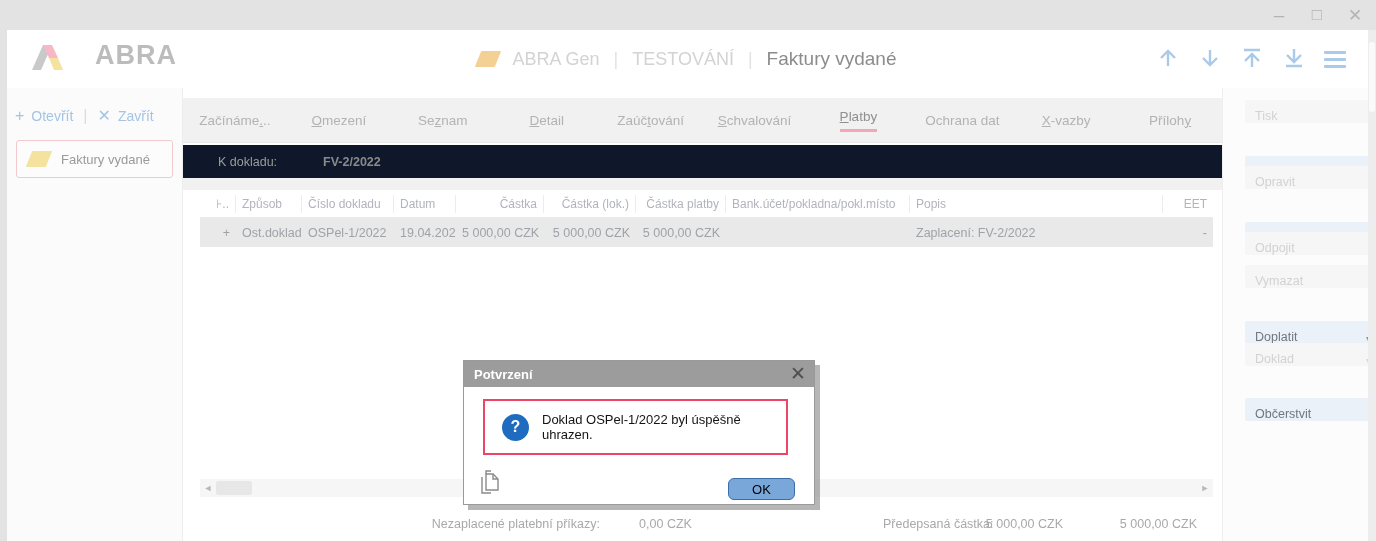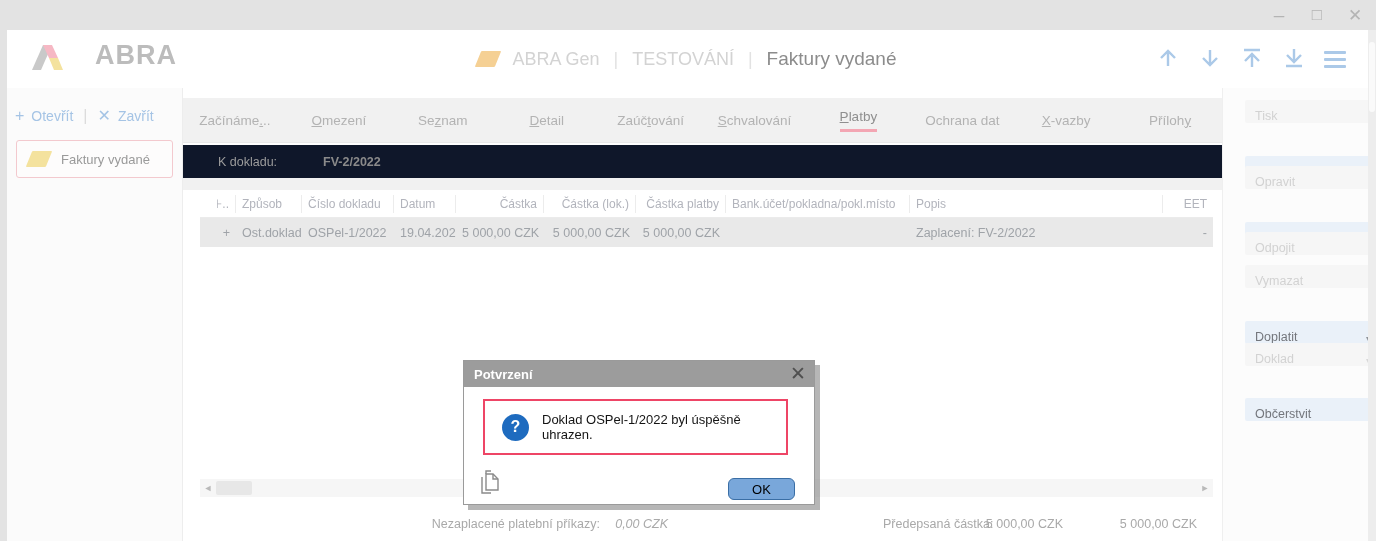--- a/index.html
+++ b/index.html
@@ -82,21 +82,21 @@
   .hs-arrow { position:absolute; top:0; width:16px; height:18px; color:#b9b9b9; font-size:9px;
     display:flex; align-items:center; justify-content:center; }
   .hs-arrow.left { left:0; }
   .hs-arrow.right { right:0; }
   .hs-thumb { position:absolute; left:16px; top:2px; width:36px; height:14px; background:#e7e7e7; border-radius:2px; }
 
   
   .footer { position:absolute; left:0; bottom:0; width:100%; height:32px; background:#fff; }
   .footer span { position:absolute; top:8px; font-size:12.5px; color:#a9a9a9; white-space:nowrap; }
   .f-l1 { left:150px; width:267px; text-align:right; }
-  .f-v1 { left:400px; width:85px; text-align:right;font-style:italic; }
+  .f-v1 { left:440px; width:85px; text-align:center; }
   .f-l2 { left:700px; width:140px; }
   .f-v2 { left:780px; width:100px; text-align:right; }
   .f-v3 { left:914px; width:100px; text-align:right; }
 
   
   .rightpanel { position:absolute; right:0; top:58px; width:146px; bottom:0; background:#fcfcfc; border-left:1px solid #efefef; }
   .abtn { position:absolute; left:22px; width:136px; height:23px; border-radius:2px;
     font-size:12.5px; display:flex; align-items:flex-end; padding:0 10px; cursor:default; }
   .abtn.on { background:#eaf1f9; color:#73767c;margin-top:23px; }
   .abtn.off { background:#f6f6f6; color:#d2d2d2; }

